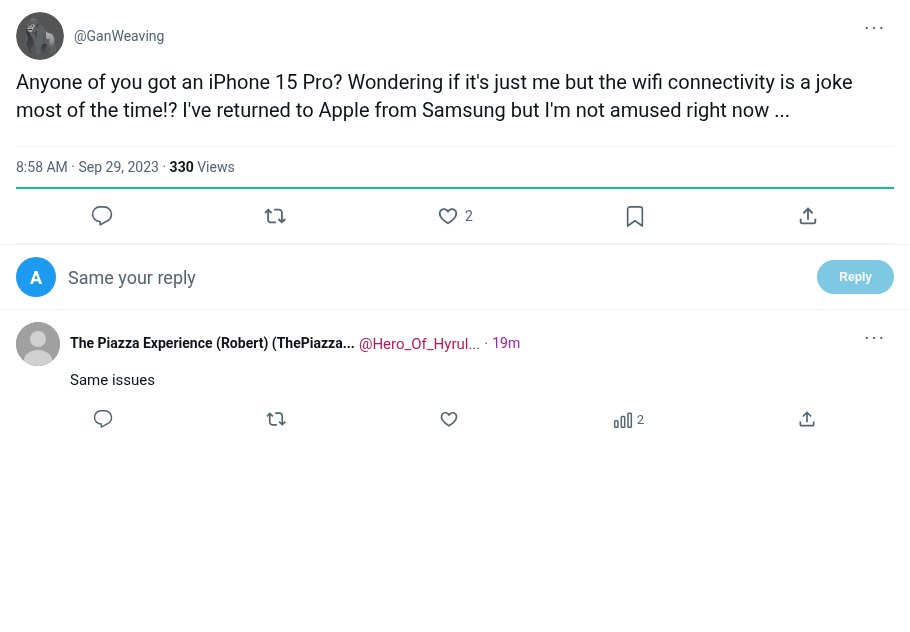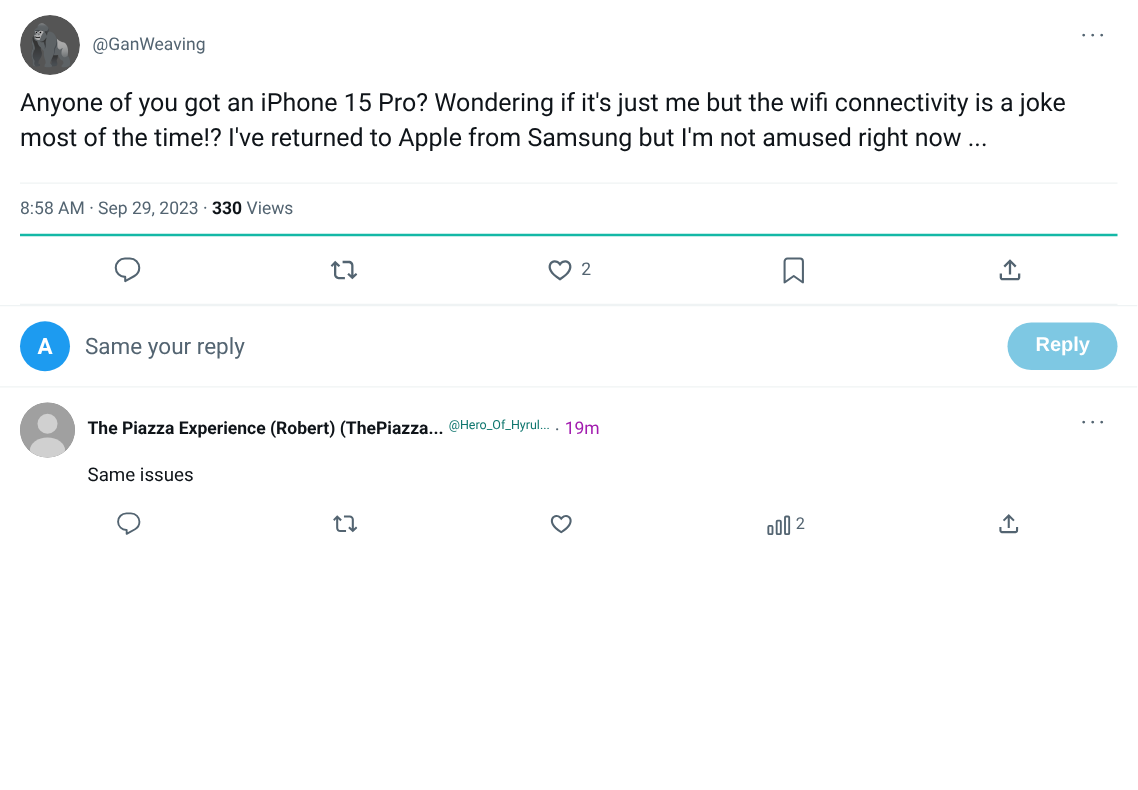--- a/index.html
+++ b/index.html
@@ -161,21 +161,21 @@
       background: transparent;
       cursor: text;
     }
 
     .reply-button {
       background: #7ec8e3;
       color: #fff;
       border: none;
       border-radius: 20px;
       padding: 10px 22px;
-      font-size: 16px;
+      font-size: 12px;
       font-weight: 700;
       cursor: pointer;
     }
 
     
     .reply-tweet {
       padding: 12px 16px 0 16px;
     }
 
     .reply-tweet-header {
@@ -210,22 +210,22 @@
       gap: 4px;
     }
 
     .reply-display-name {
       font-weight: 700;
       font-size: 14px;
       color: #0f1419;
     }
 
     .reply-username {
-      font-size: 10px;
-      color: #0f766e;
+      font-size: 15px;
+      color: #be185d;
     }
 
     .reply-time {
       font-size: 14px;
       color: #a21caf;
     }
 
     .reply-body {
       font-size: 15px;
       color: #0f1419;

